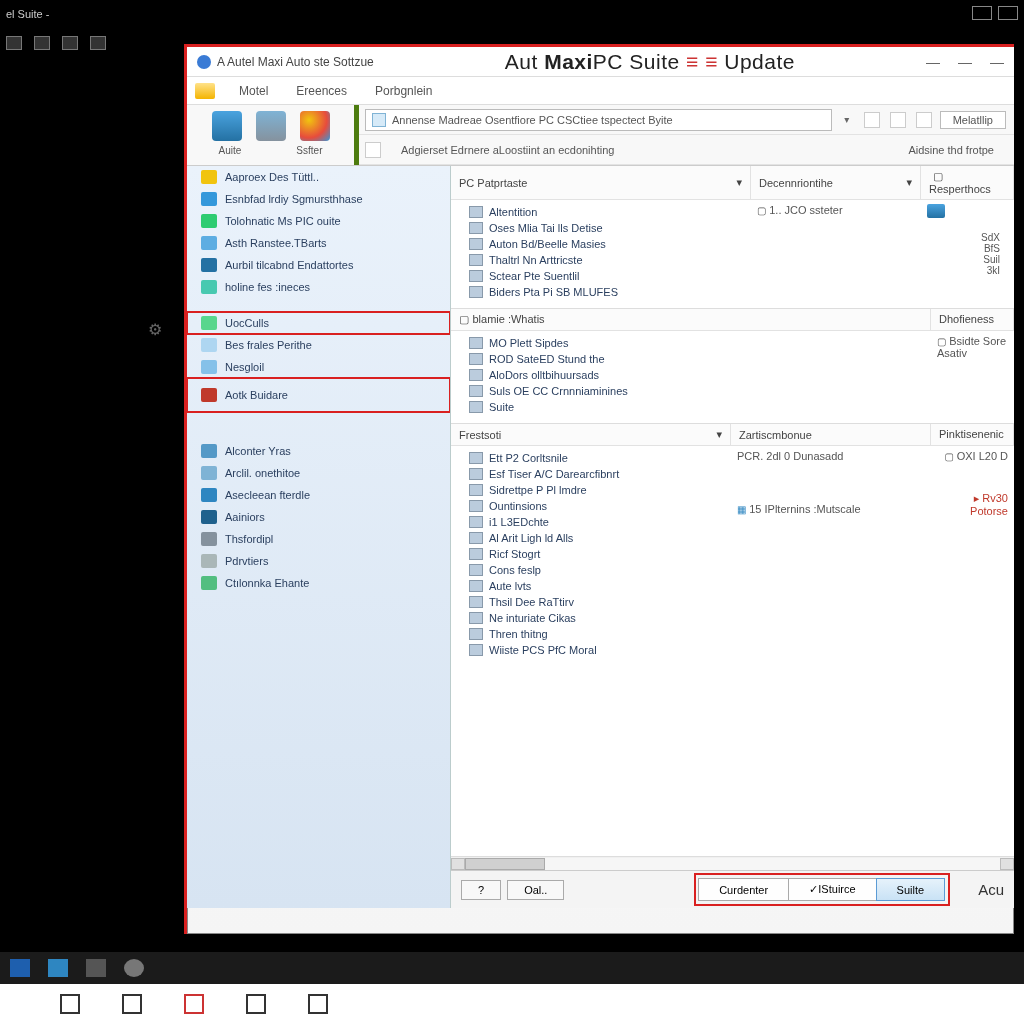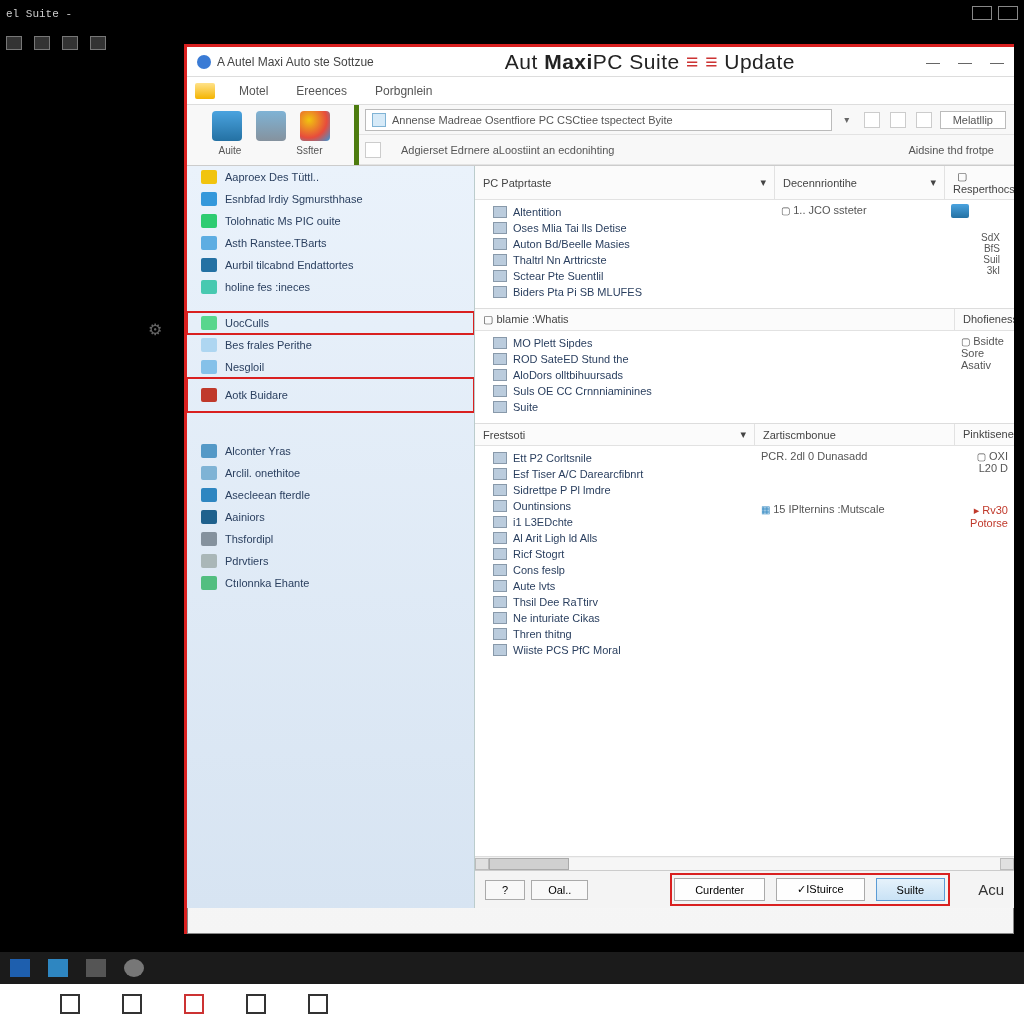--- a/index.html
+++ b/index.html
@@ -1,20 +1,20 @@
 <!DOCTYPE html>
 <html><head>
 <meta charset="utf-8">
 <style>
 * { box-sizing: border-box; margin: 0; padding: 0; font-family: "Segoe UI", Tahoma, sans-serif; }
 body { width: 1024px; height: 1024px; background: #000; overflow: hidden; position: relative; }
 
 
 .topbar { position: absolute; top: 0; left: 0; right: 0; height: 28px; color: #ccc; font-size: 11px; display: flex; align-items: center; padding: 0 6px; }
-.topbar .title { flex: 0 0 auto; font-family: Liberation Mono, monospace; }
+.topbar .title { flex: 0 0 auto; }
 .topbar .spacer { flex: 1; }
 .topbar .winicons span { display: inline-block; width: 20px; height: 14px; border: 1px solid #888; margin-left: 6px; }
 
 
 .minirow { position: absolute; top: 36px; left: 0; width: 150px; height: 22px; display: flex; gap: 12px; padding-left: 6px; }
 .minirow span { width: 16px; height: 14px; background: #333; border: 1px solid #777; display: inline-block; }
 
 
 .float-gear { position: absolute; left: 148px; top: 320px; color: #666; font-size: 16px; }
 
@@ -49,21 +49,21 @@
 .ribbon-row { height: 30px; display: flex; align-items: center; border-bottom: 1px solid #e3e3e3; }
 .ribbon-row .addr { flex: 1; margin: 0 6px; height: 22px; border: 1px solid #bbb; background: #fff; font-size: 11px; color: #555; display: flex; align-items: center; padding: 0 6px; }
 .ribbon-row .addr .ic { width: 14px; height: 14px; background: #d6eaf8; border: 1px solid #7fb3d5; margin-right: 6px; }
 .ribbon-row .drop { width: 18px; text-align: center; color: #666; font-size: 10px; }
 .ribbon-row .tools { display: flex; gap: 10px; padding: 0 8px; }
 .ribbon-row .tools span { width: 16px; height: 16px; border: 1px solid #ccc; background: #fff; }
 .ribbon-row .btn { border: 1px solid #bbb; background: #fff; font-size: 11px; padding: 2px 12px; margin-right: 8px; color: #555; }
 
 
 .body { display: flex; height: 742px; }
-.sidebar { width: 288px; background: linear-gradient(#eaf2fb,#d7e4f2); border-right: 1px solid #bcc; overflow: hidden; }
+.sidebar { width: 264px; background: linear-gradient(#eaf2fb,#d7e4f2); border-right: 1px solid #bcc; overflow: hidden; }
 .content { flex: 1; background: #fff; position: relative; overflow: hidden; }
 
 
 .sb-item { display: flex; align-items: center; font-size: 11px; color: #2a3f5f; padding: 4px 8px 4px 14px; white-space: nowrap; }
 .sb-item .ic { width: 16px; height: 14px; margin-right: 8px; flex: 0 0 auto; border-radius: 2px; }
 .sb-gap { height: 14px; }
 .hl-small { outline: 2px solid #d92020; outline-offset: -1px; }
 .hl-big { outline: 2px solid #d92020; outline-offset: -1px; padding-top: 10px; padding-bottom: 10px; }
 
 
@@ -80,21 +80,21 @@
 .li { display: flex; align-items: center; font-size: 11px; color: #2a3f5f; padding: 2px 6px 2px 18px; white-space: nowrap; }
 .li .ic { width: 14px; height: 12px; margin-right: 6px; background: #bcd; border: 1px solid #89a; flex: 0 0 auto; }
 .mini { width: 18px; height: 14px; background: linear-gradient(#4aa3df,#2471a3); display: inline-block; border-radius: 2px; vertical-align: middle; }
 .tiny { font-size: 10px; color: #555; }
 
 
 .btnbar { position: absolute; left: 0; right: 0; bottom: 0; height: 38px; border-top: 1px solid #ccc; background: #f4f4f4; display: flex; align-items: center; padding: 0 10px; font-size: 12px; }
 .btnbar .l { display: flex; gap: 6px; }
 .btnbar .l button { font-size: 11px; padding: 3px 16px; background: #f8f8f8; border: 1px solid #aaa; }
 .btnbar .spacer { flex: 1; }
-.btnbar .grp { display: flex; outline: 2px solid #d92020; padding: 3px; gap: 12px; }
+.btnbar .grp { display: flex; outline: 2px solid #d92020; padding: 3px; gap: 0; }
 .btnbar .grp button { font-size: 11px; padding: 4px 20px; background: #fefefe; border: 1px solid #aaa; margin-left: -1px; }
 .btnbar .grp button.primary { background: linear-gradient(#e6f2fb,#c9e2f5); border: 1px solid #5b9bd5; }
 .btnbar .brand { margin-left: 30px; font-size: 15px; color: #333; }
 
 
 .taskbar1 { position: absolute; left: 0; right: 0; bottom: 40px; height: 32px; background: #1b1b1b; display: flex; align-items: center; padding-left: 10px; gap: 18px; }
 .taskbar1 span { width: 20px; height: 18px; display: inline-block; }
 .taskbar1 .t1 { background: #1e5fae; }
 .taskbar1 .t2 { background: #2e86c1; }
 .taskbar1 .t3 { background: #555; }

